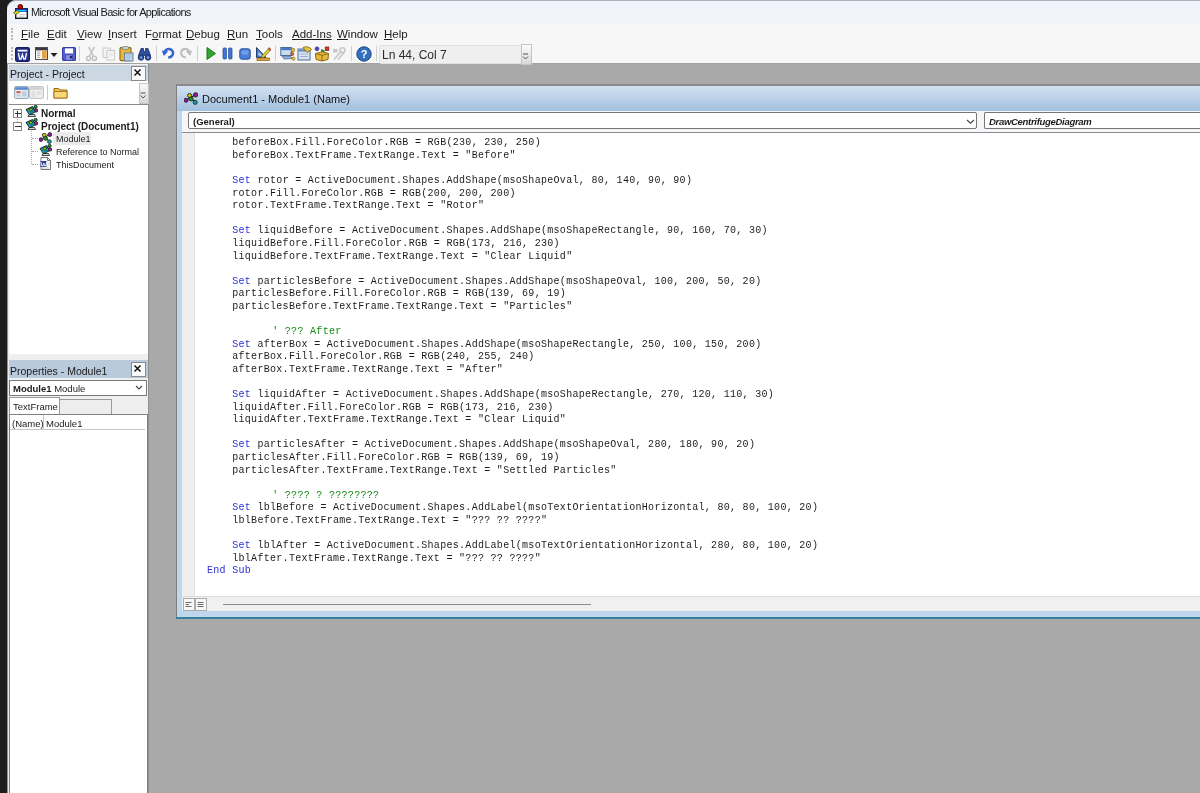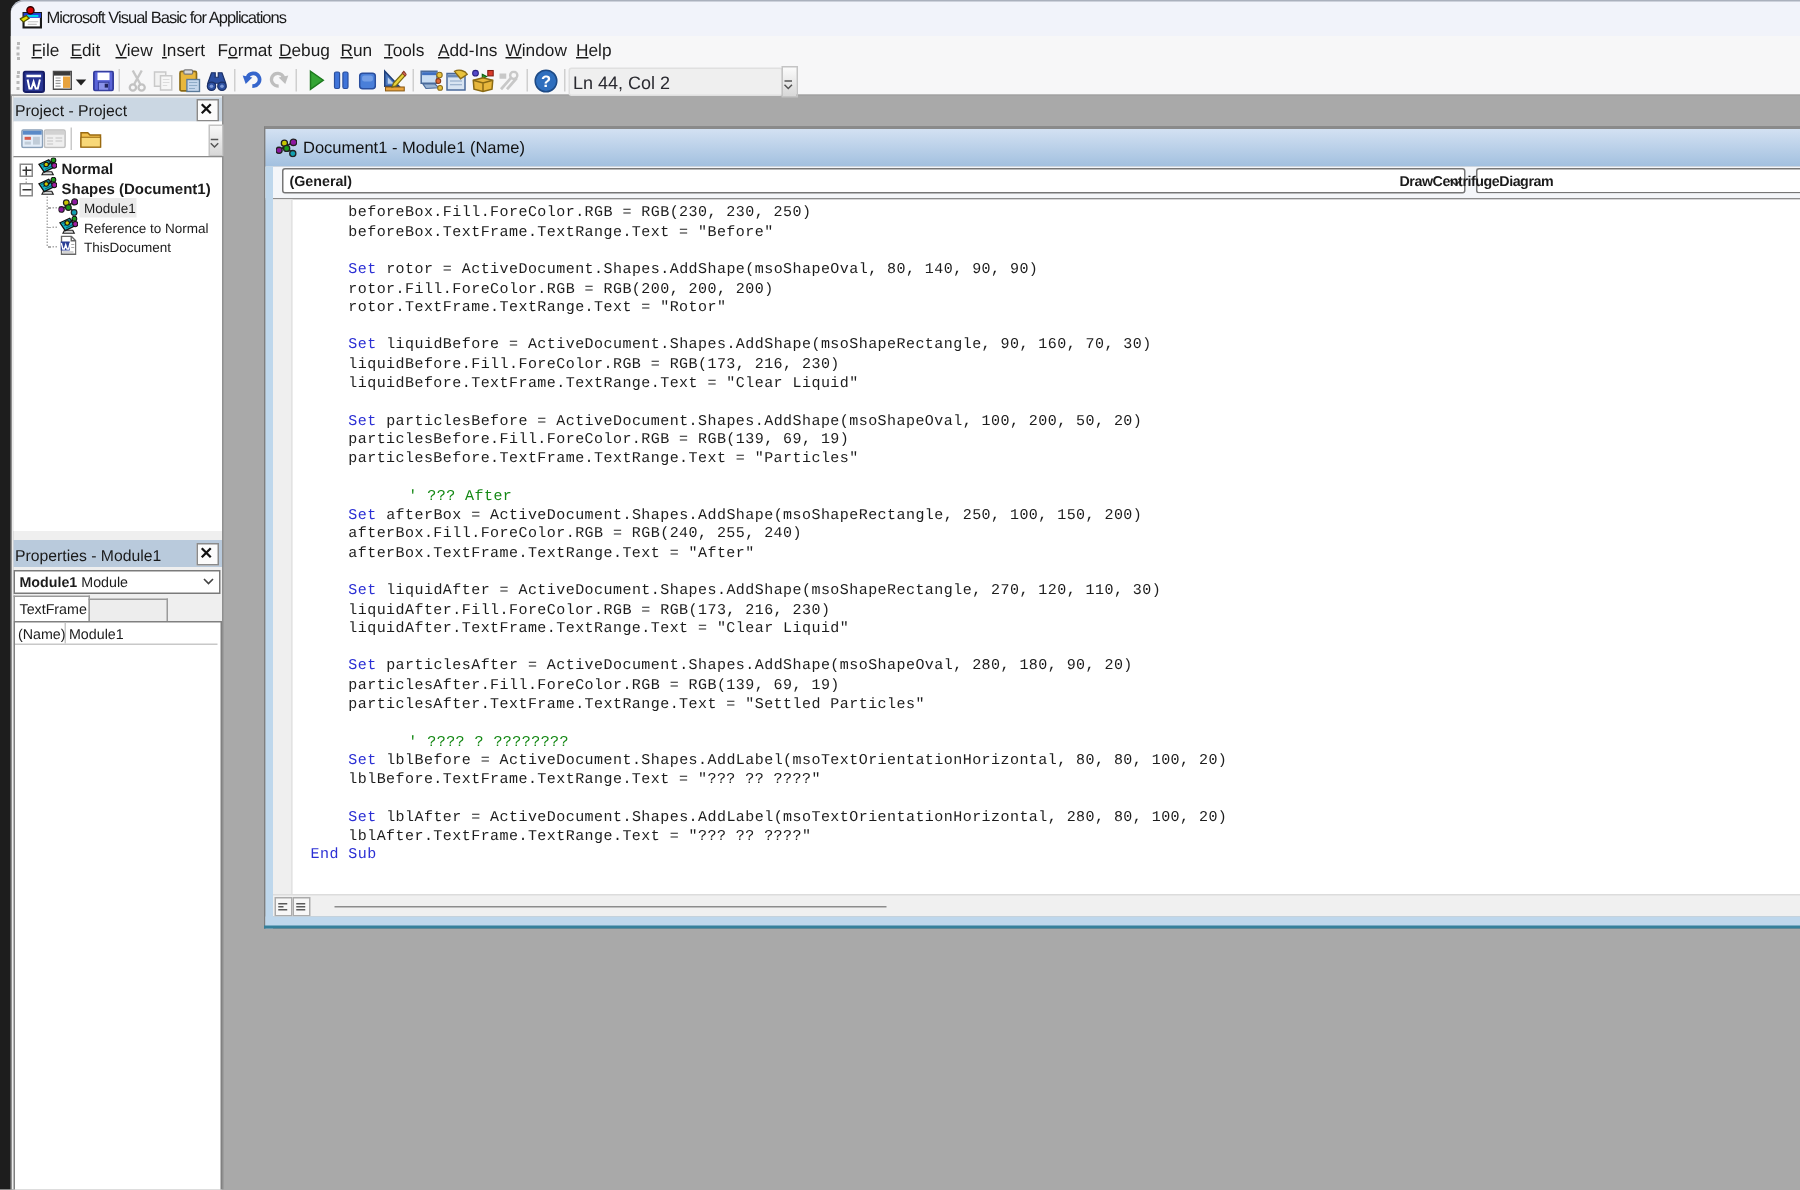--- a/index.html
+++ b/index.html
@@ -34,21 +34,21 @@
   <div class="abs" style="left:11px;top:28px;width:1px;height:12px;background:transparent;border-left:2px dotted #b9b9b9;"></div>
   <div class="abs ui" style="top:28px;left:0;width:1200px;height:16px;font-size:11.5px;color:#1c1c1c;">
     <span class="abs" style="left:21px;"><u>F</u>ile</span>
     <span class="abs" style="left:47px;"><u>E</u>dit</span>
     <span class="abs" style="left:77px;"><u>V</u>iew</span>
     <span class="abs" style="left:108px;"><u>I</u>nsert</span>
     <span class="abs" style="left:145px;">F<u>o</u>rmat</span>
     <span class="abs" style="left:186px;"><u>D</u>ebug</span>
     <span class="abs" style="left:227px;"><u>R</u>un</span>
     <span class="abs" style="left:256px;"><u>T</u>ools</span>
-    <span class="abs" style="left:292px;"><u>A</u>dd-Ins</span>
+    <span class="abs" style="left:292px;text-decoration:underline;"><u>A</u>dd-Ins</span>
     <span class="abs" style="left:337px;"><u>W</u>indow</span>
     <span class="abs" style="left:384px;"><u>H</u>elp</span>
   </div>
 
   <div class="abs" style="left:11px;top:47px;width:1px;height:13px;border-left:2px dotted #b9b9b9;"></div>
 
   <svg width="0" height="0" style="position:absolute">
     <defs>
       <g id="modico">
         <path d="M2.5 7.5 L6 4.5 M6.5 5 L10.5 2.5 M6.5 6 L10 9 M5.5 5.5 L4 3.5" stroke="#222" stroke-width="1"></path>
@@ -192,21 +192,21 @@
     <div class="abs" style="left:351px;top:46px;width:1px;height:15px;background:#CFCFCF;"></div>
 
     <svg class="abs" style="left:356px;top:46px;" width="16" height="16" viewBox="0 0 16 16">
       <circle cx="8" cy="8" r="7.2" fill="#2F6FBE" stroke="#1d4a85" stroke-width="1"></circle>
       <text x="8" y="12" text-anchor="middle" font-family="Liberation Sans" font-size="11" font-weight="bold" fill="#fff">?</text>
     </svg>
     <div class="abs" style="left:376px;top:46px;width:1px;height:15px;background:#CFCFCF;"></div>
   </div>
 
   <div class="abs" style="left:379px;top:45px;width:141px;height:17px;background:#EFEFEF;border:1px solid #E0E0E0;border-radius:2px;"></div>
-  <div class="abs ui" style="left:382px;top:48px;font-size:12px;color:#2a2a30;">Ln 44, Col 2</div>
+  <div class="abs ui" style="left:382px;top:48px;font-size:12px;color:#2a2a30;">Ln 44, Col 7</div>
 
   <div class="abs" style="left:521px;top:44px;width:9px;height:19px;background:linear-gradient(#FBFBFB,#D8D8D8);border:1px solid #C4C4C4;"></div>
   <svg class="abs" style="left:522px;top:53px;" width="7" height="8" viewBox="0 0 7 8">
       <path d="M1 1 h5 M1 3.5 l2.5 2.5 l2.5 -2.5" stroke="#555" stroke-width="1" fill="none"></path>
     </svg>
 
   <div class="abs" style="left:7px;top:64px;width:1px;height:729px;background:#8F8F8F;"></div>
   <div class="abs" style="left:8px;top:64px;width:1px;height:729px;background:#EDEDED;"></div>
   <div class="abs" style="left:148px;top:64px;width:1px;height:729px;background:#8F8F8F;"></div>
   <div class="abs" style="left:9px;top:64px;width:139px;height:729px;background:#EFEFEF;"></div>
@@ -259,21 +259,21 @@
     <svg class="abs" style="left:25px;top:105px;" width="13" height="13" viewBox="0 0 13 13">
         <use href="#projico"></use>
       </svg>
     <div class="abs ui" style="left:41px;top:108px;font-size:10px;font-weight:bold;">Normal</div>
 
     <div class="abs" style="left:13px;top:122px;width:9px;height:9px;background:#fff;border:1px solid #888;box-sizing:border-box;"></div>
     <div class="abs" style="left:14.5px;top:126px;width:6px;height:1px;background:#333;"></div>
     <svg class="abs" style="left:25px;top:118px;" width="13" height="13" viewBox="0 0 13 13">
         <use href="#projico"></use>
       </svg>
-    <div class="abs ui" style="left:41px;top:121px;font-size:10px;font-weight:bold;">Shapes (Document1)</div>
+    <div class="abs ui" style="left:41px;top:121px;font-size:10px;font-weight:bold;">Project (Document1)</div>
 
     <div class="abs" style="left:53px;top:132px;width:38px;height:13px;background:#EBEBEB;"></div>
     <svg class="abs" style="left:39px;top:132px;" width="13" height="12" viewBox="0 0 13 12">
         <use href="#modico"></use>
       </svg>
     <div class="abs ui" style="left:56px;top:134px;font-size:9px;">Module1</div>
 
     <svg class="abs" style="left:39px;top:144px;" width="13" height="13" viewBox="0 0 13 13">
         <use href="#projico"></use>
       </svg>
@@ -320,21 +320,21 @@
     </svg>
   <div class="abs ui" style="left:202px;top:93px;font-size:11px;color:#111;">Document1 - Module1 (Name)</div>
 
   <div class="abs" style="left:177px;top:111px;width:1023px;height:22px;background:#F4F6F9;"></div>
   <div class="abs" style="left:188px;top:111.5px;width:789px;height:17px;background:#fff;border:1px solid #767676;border-radius:2px;box-sizing:border-box;"></div>
   <div class="abs ui" style="left:193px;top:116px;font-size:9.5px;font-weight:bold;">(General)</div>
   <svg class="abs" style="left:966px;top:119px;" width="9" height="6" viewBox="0 0 9 6">
       <path d="M1 1 L4.5 4.2 L8 1" stroke="#444" stroke-width="1.1" fill="none"></path>
     </svg>
   <div class="abs" style="left:984px;top:111.5px;width:216px;height:17px;background:#fff;border:1px solid #767676;border-left:1px solid #767676;border-right:none;border-radius:2px 0 0 2px;box-sizing:border-box;"></div>
-  <div class="abs ui" style="left:933px;top:116px;font-size:9.5px;letter-spacing:-0.3px;font-weight:bold;">DrawCentrifugeDiagram</div>
+  <div class="abs ui" style="left:989px;top:116px;font-size:9.5px;letter-spacing:-0.3px;font-weight:bold;font-style:italic;">DrawCentrifugeDiagram</div>
 
   <div class="abs" style="left:177px;top:132px;width:1023px;height:1px;background:#8C8C8C;"></div>
 
   <div class="abs" style="left:177px;top:111px;width:5px;height:508px;background:#BED7EC;"></div>
 
   <div class="abs" style="left:182px;top:133px;width:1018px;height:463px;background:#fff;"></div>
   <div class="abs" style="left:182px;top:133px;width:12px;height:463px;background:#EFEFEF;border-right:1px solid #E2E2E2;"></div>
   <pre class="abs mono" id="code" style="left:207px;top:137.2px;margin:0;font-size:10px;letter-spacing:0.3px;line-height:12.6px;color:#1c1c1c;">    beforeBox.Fill.ForeColor.RGB = RGB(230, 230, 250)
     beforeBox.TextFrame.TextRange.Text = "Before"
 

